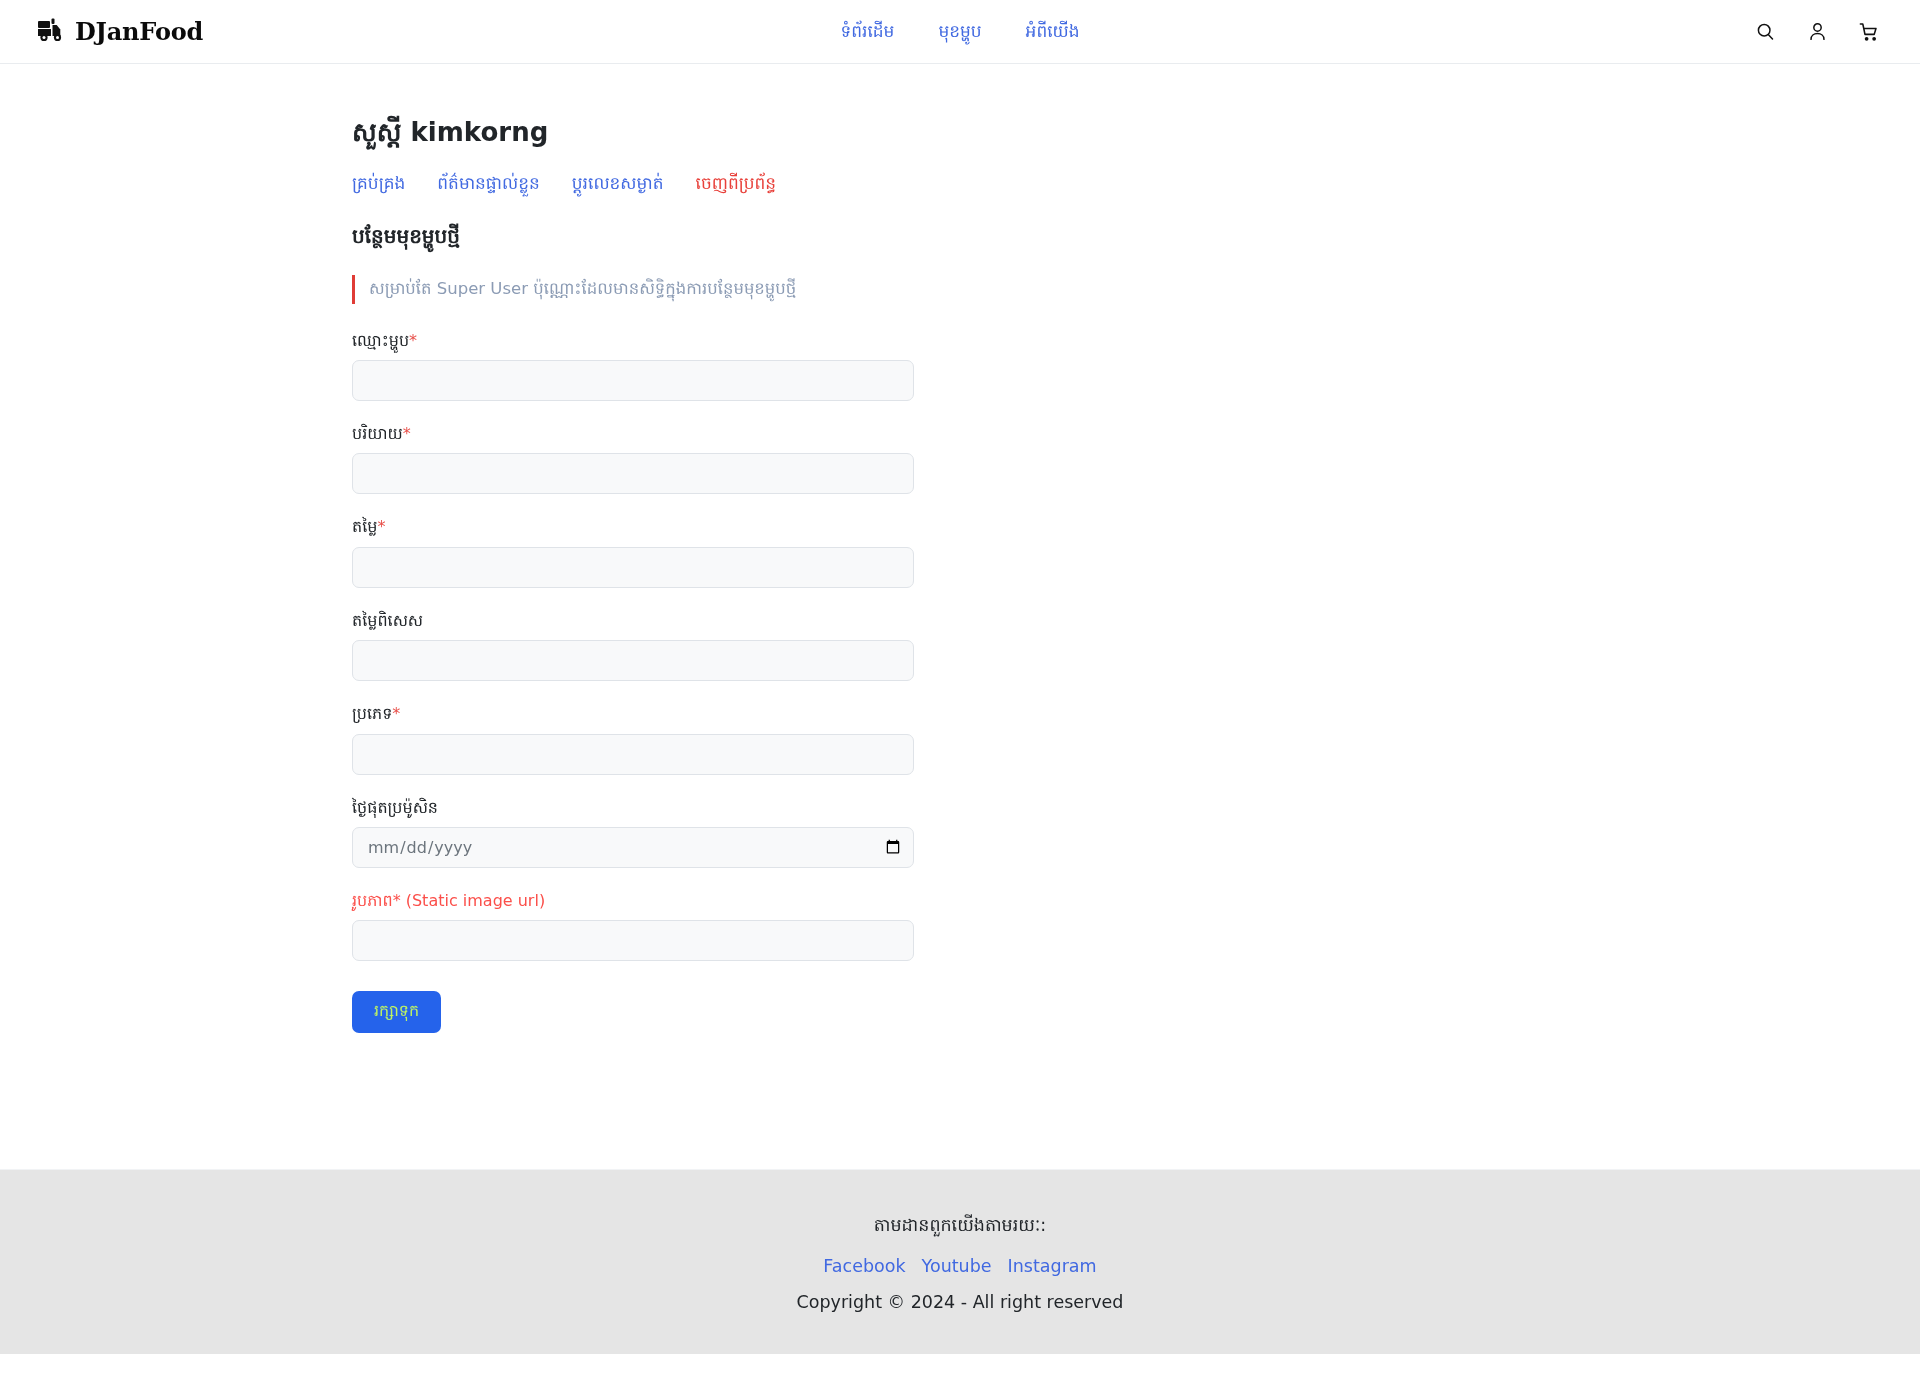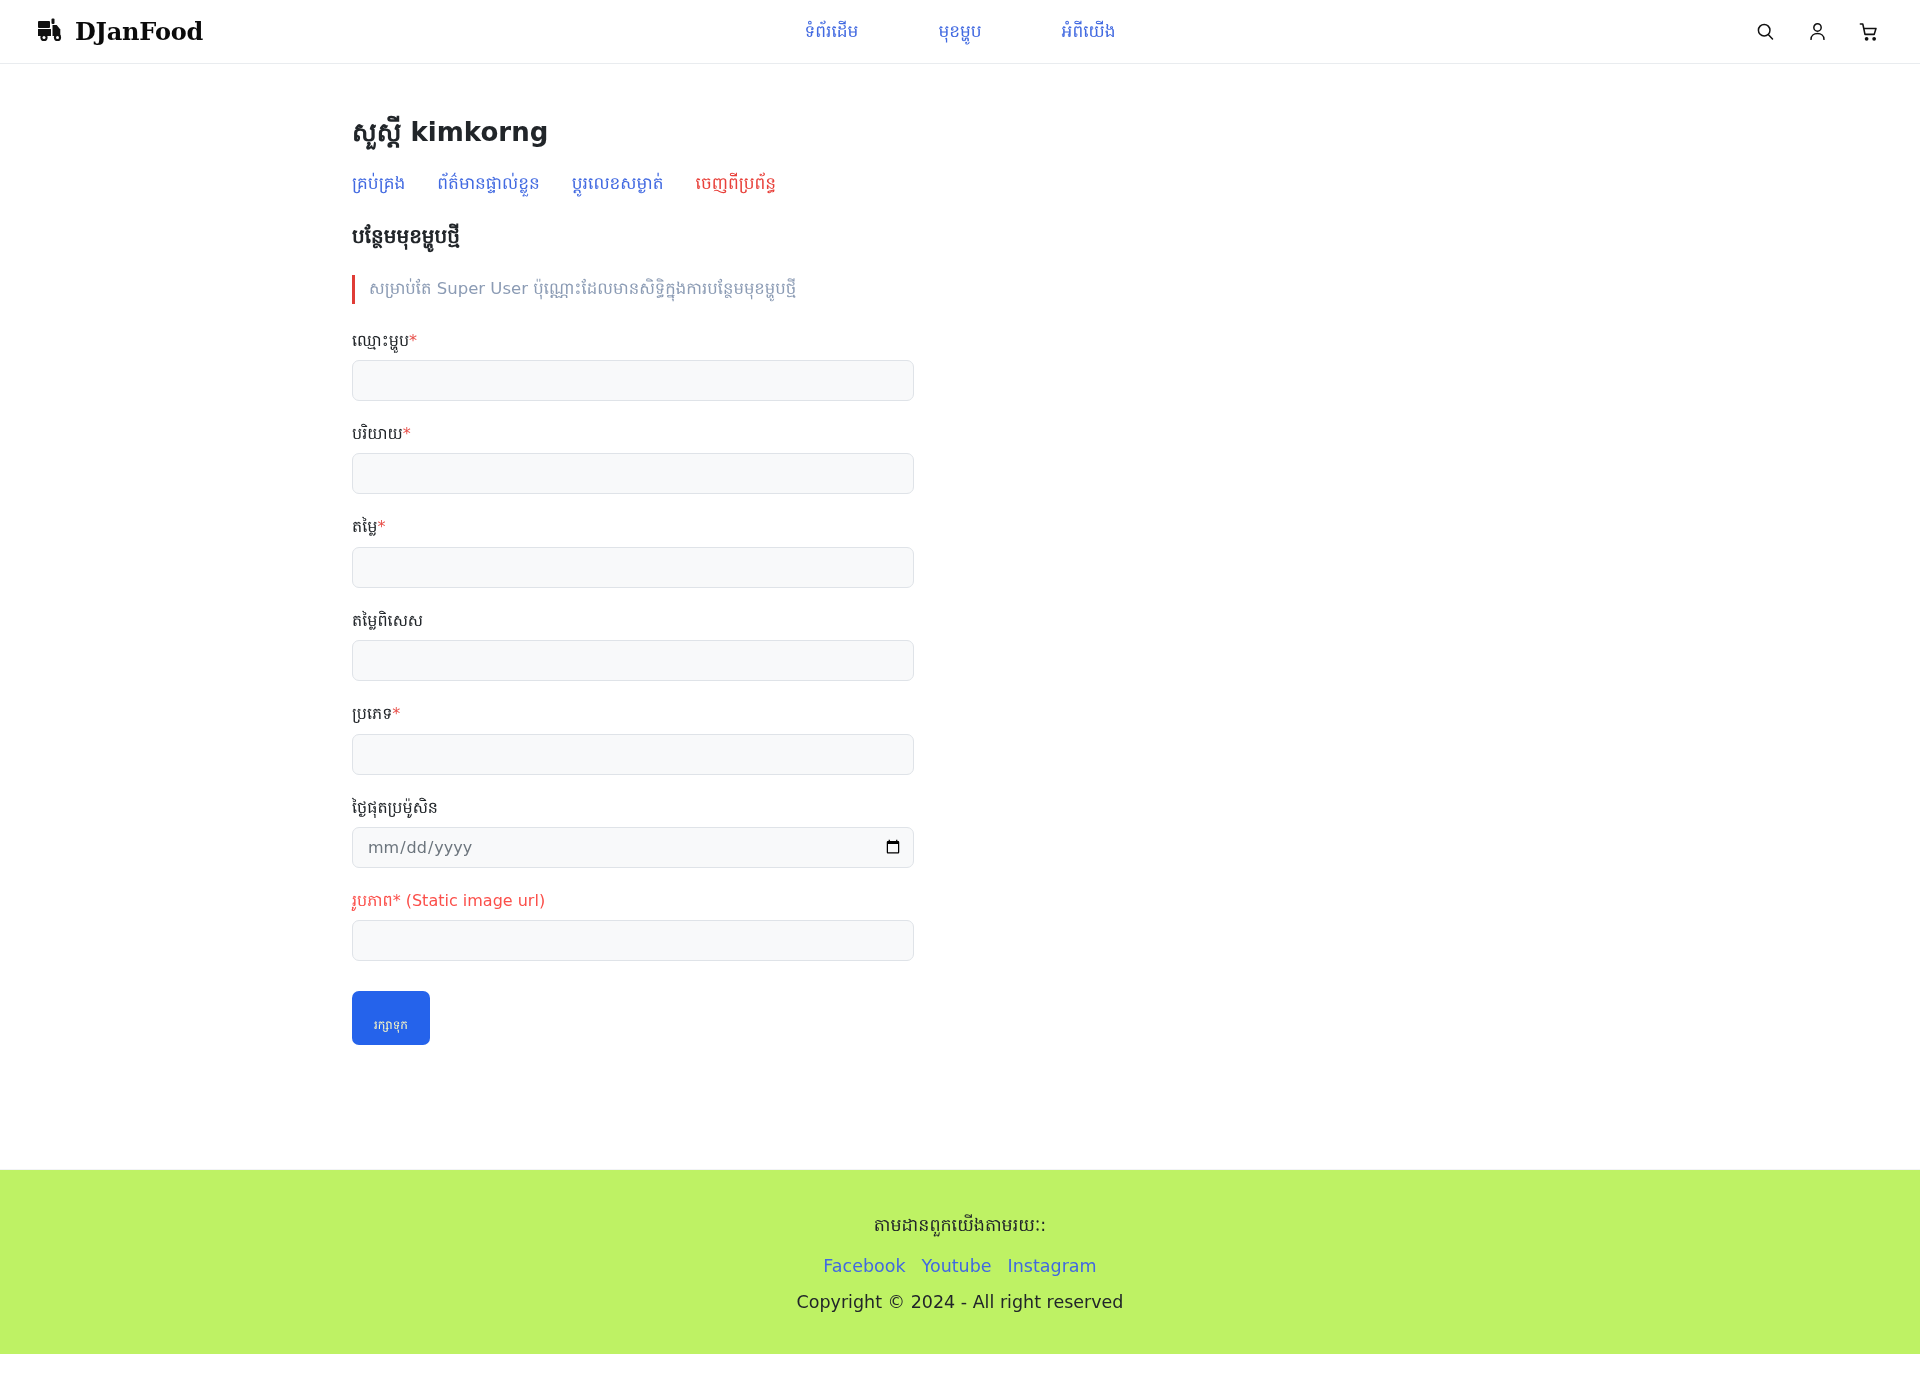--- a/index.html
+++ b/index.html
@@ -38,21 +38,21 @@
     font-size: 24px;
     letter-spacing: -0.2px;
     color: #0b0b0b;
   }
   .nav-center {
     position: absolute;
     left: 50%;
     transform: translateX(-50%);
     display: flex;
     align-items: center;
-    gap: 80px;
+    gap: 44px;
     justify-content: center;
   }
   .nav-link {
     color: #4169e1;
     font-size: 17px;
     text-decoration: none;
     line-height: 1.6;
     white-space: nowrap;
   }
   .nav-icons {
@@ -141,34 +141,34 @@
     outline: none;
   }
   .text-input::placeholder { color: #8e9499; }
   input[type="date"].text-input {
     padding-right: 10px;
     color: #6c757d;
   }
   .submit-btn {
     display: inline-block;
     background: #2563eb;
-    color: #fef9c3;
+    color: #bef264;
     border: none;
     border-radius: 7px;
     font-family: inherit;
-    font-size: 12px;
+    font-size: 16px;
     line-height: 1;
-    padding: 28px 22px 14px;
+    padding: 12px 22px 14px;
     cursor: pointer;
     margin-top: 8px;
   }
 
   
   .footer {
-    background: #bef264;
+    background: #e5e5e5;
     border-top: 1px solid #f1f3f5;
     padding: 44px 0 42px;
     text-align: center;
   }
   .footer-title {
     font-size: 17.5px;
     color: #212529;
     margin: 0 0 16px 0;
   }
   .footer-links {

